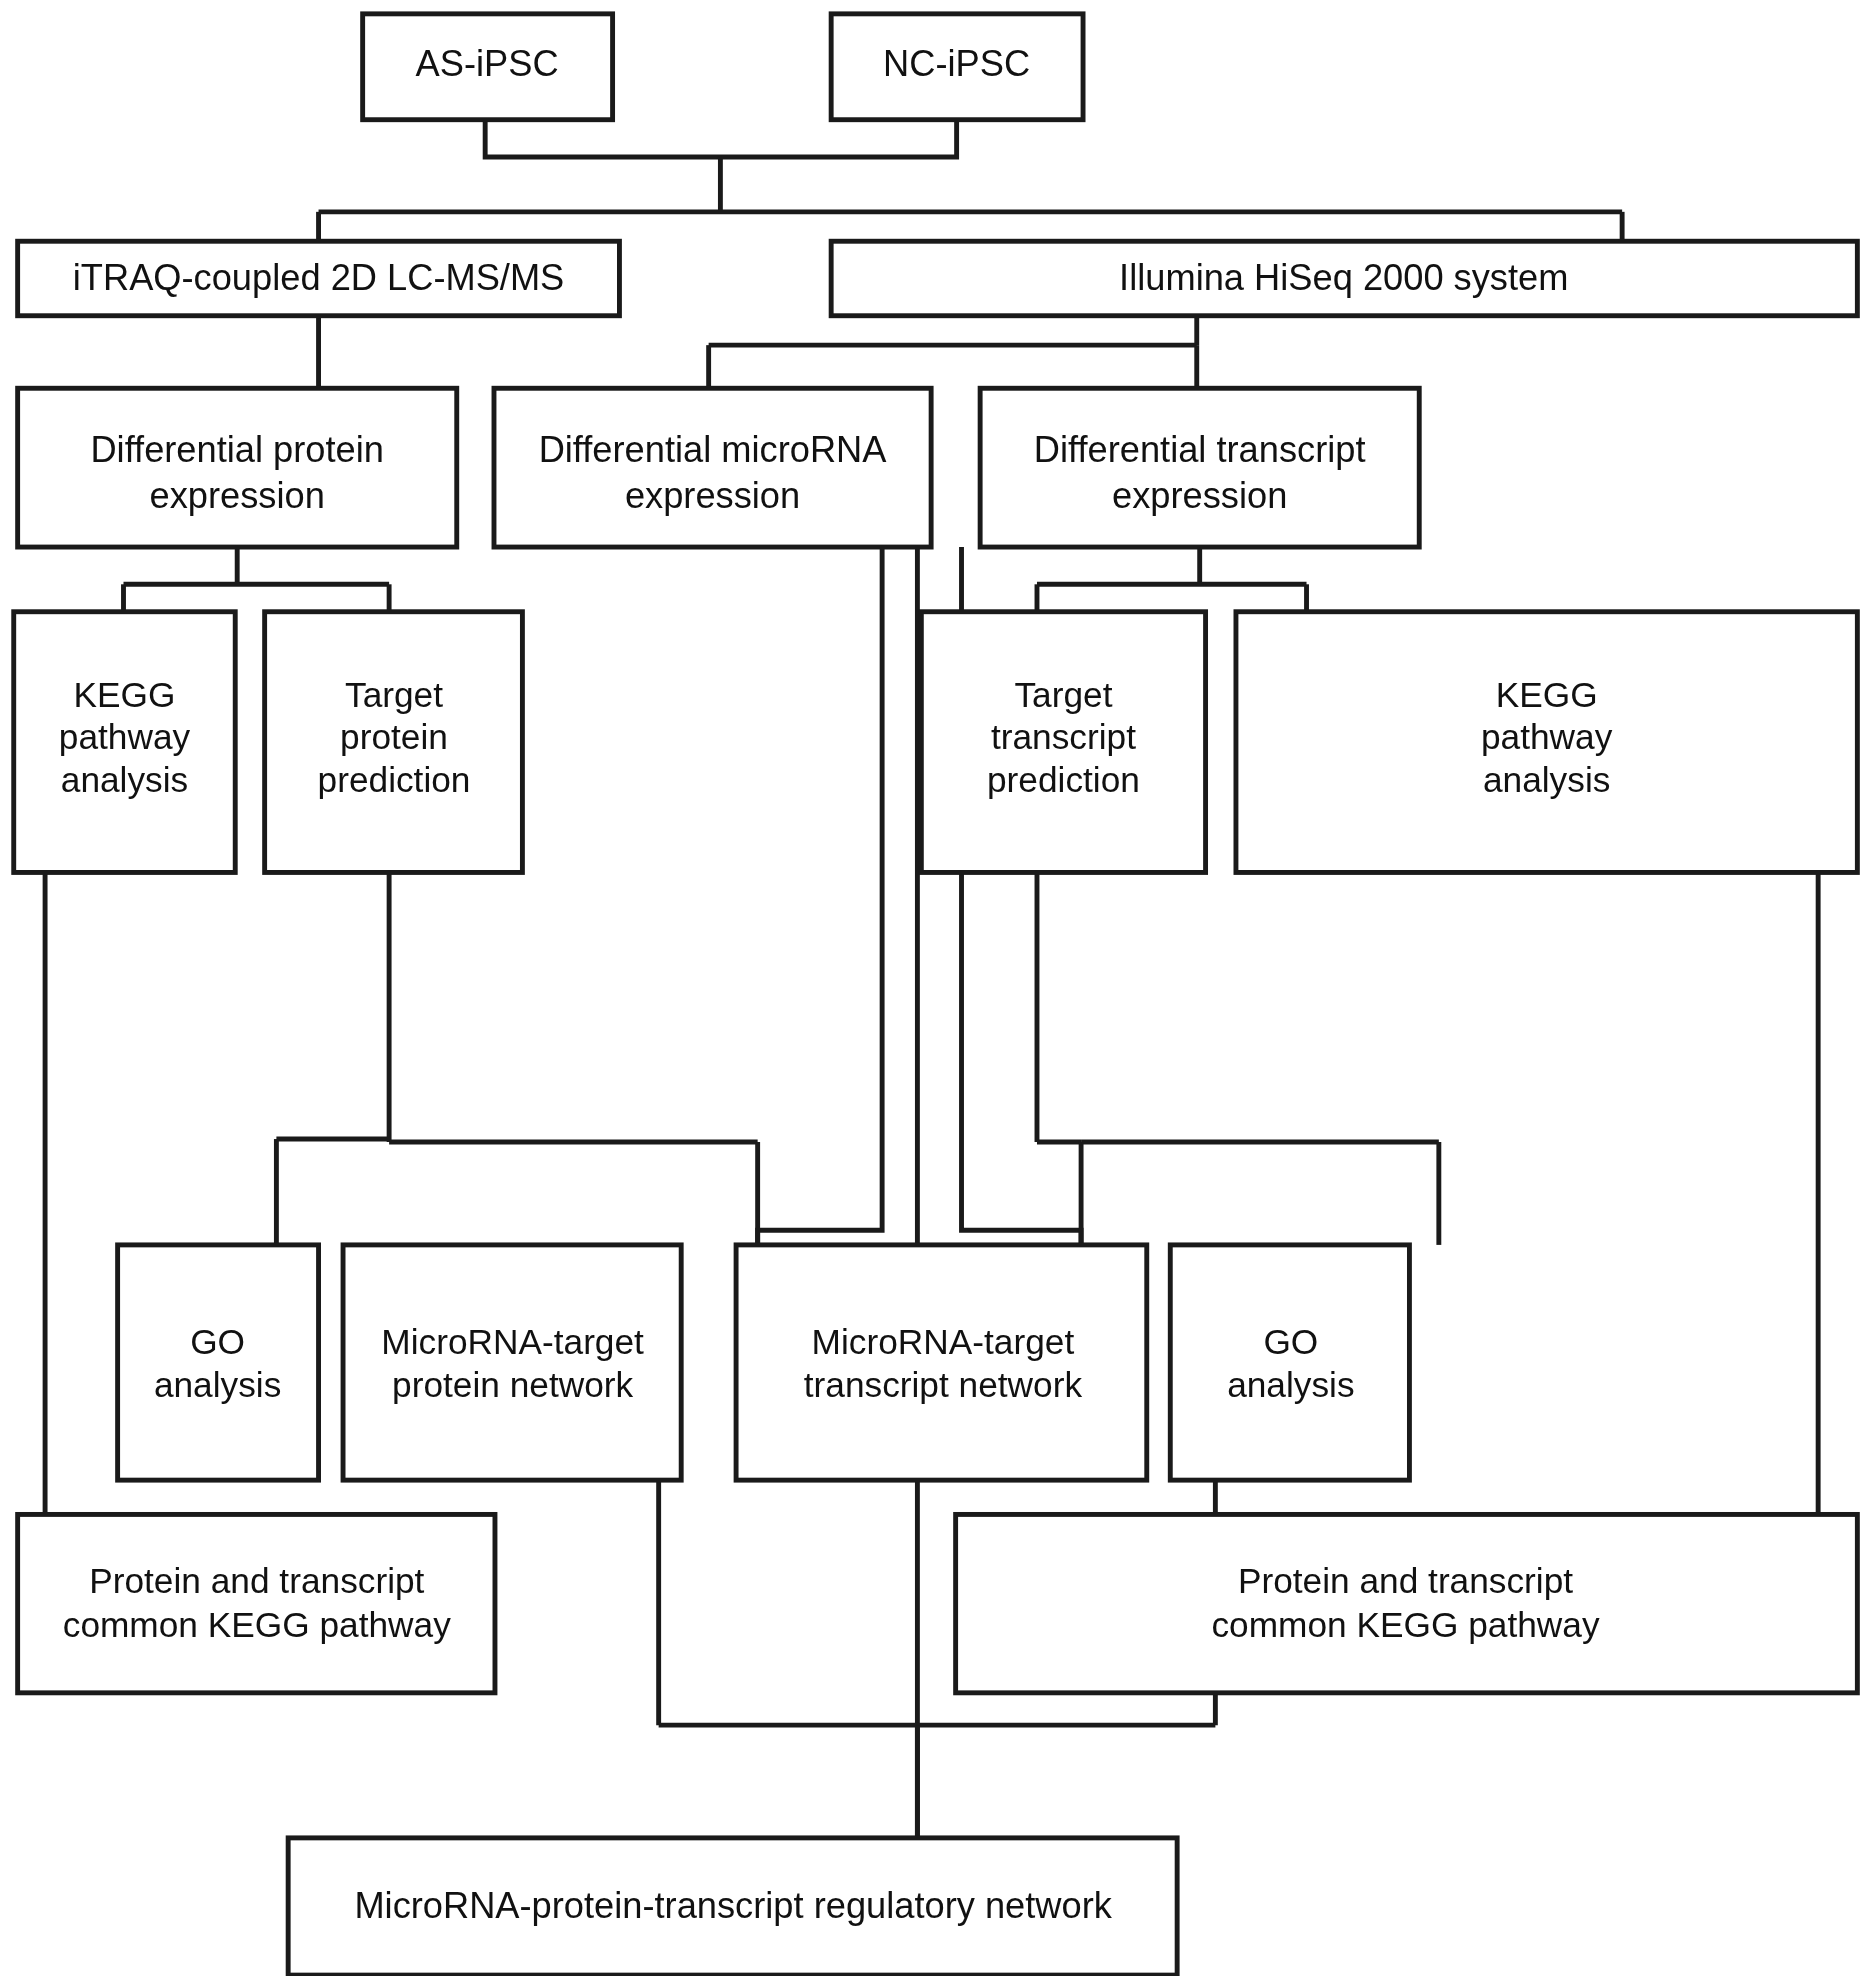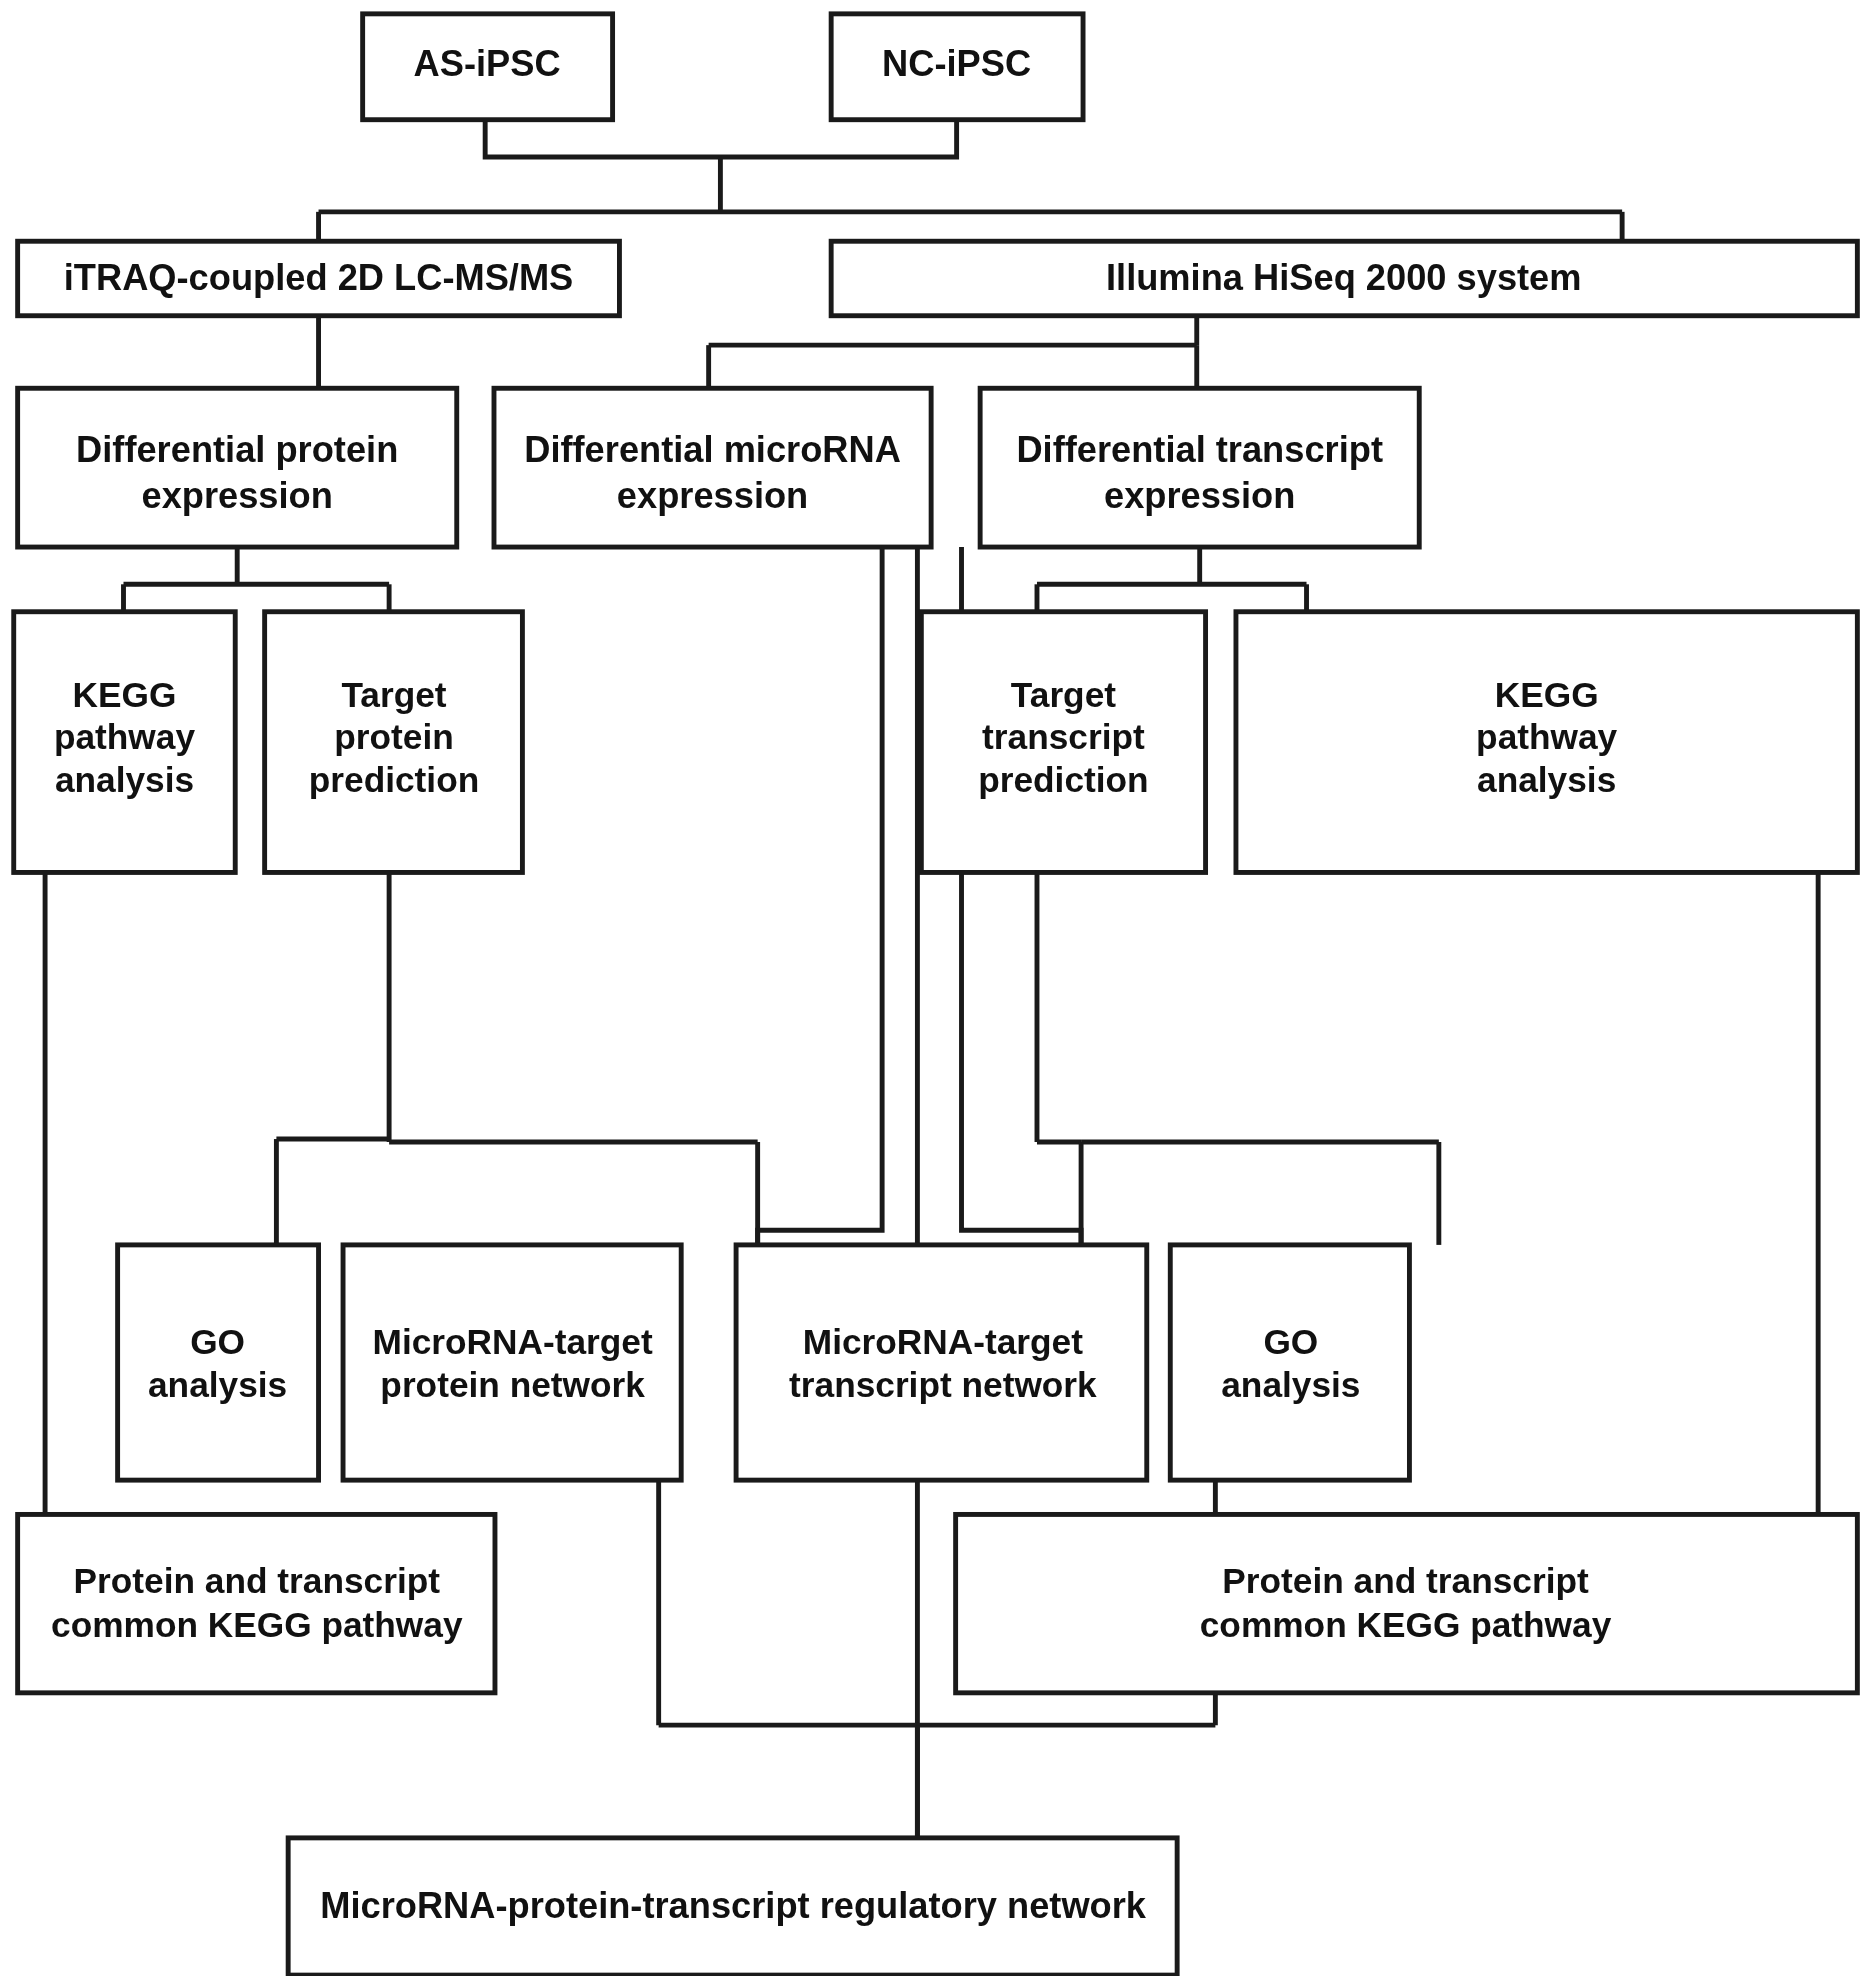--- a/index.html
+++ b/index.html
@@ -9,21 +9,20 @@
   }
   body {
     font-family: "Liberation Sans", sans-serif;
   }
   #flowchart-root {
     position: relative;
     width: 1875px;
     height: 1976px;
     background: #ffffff;
     overflow: hidden;
-    font-weight: bold;
   }
   svg#flow-svg {
     position: absolute;
     top: 0;
     left: 0;
     width: 1875px;
     height: 1987px;
     display: block;
   }
   .node-rect {

